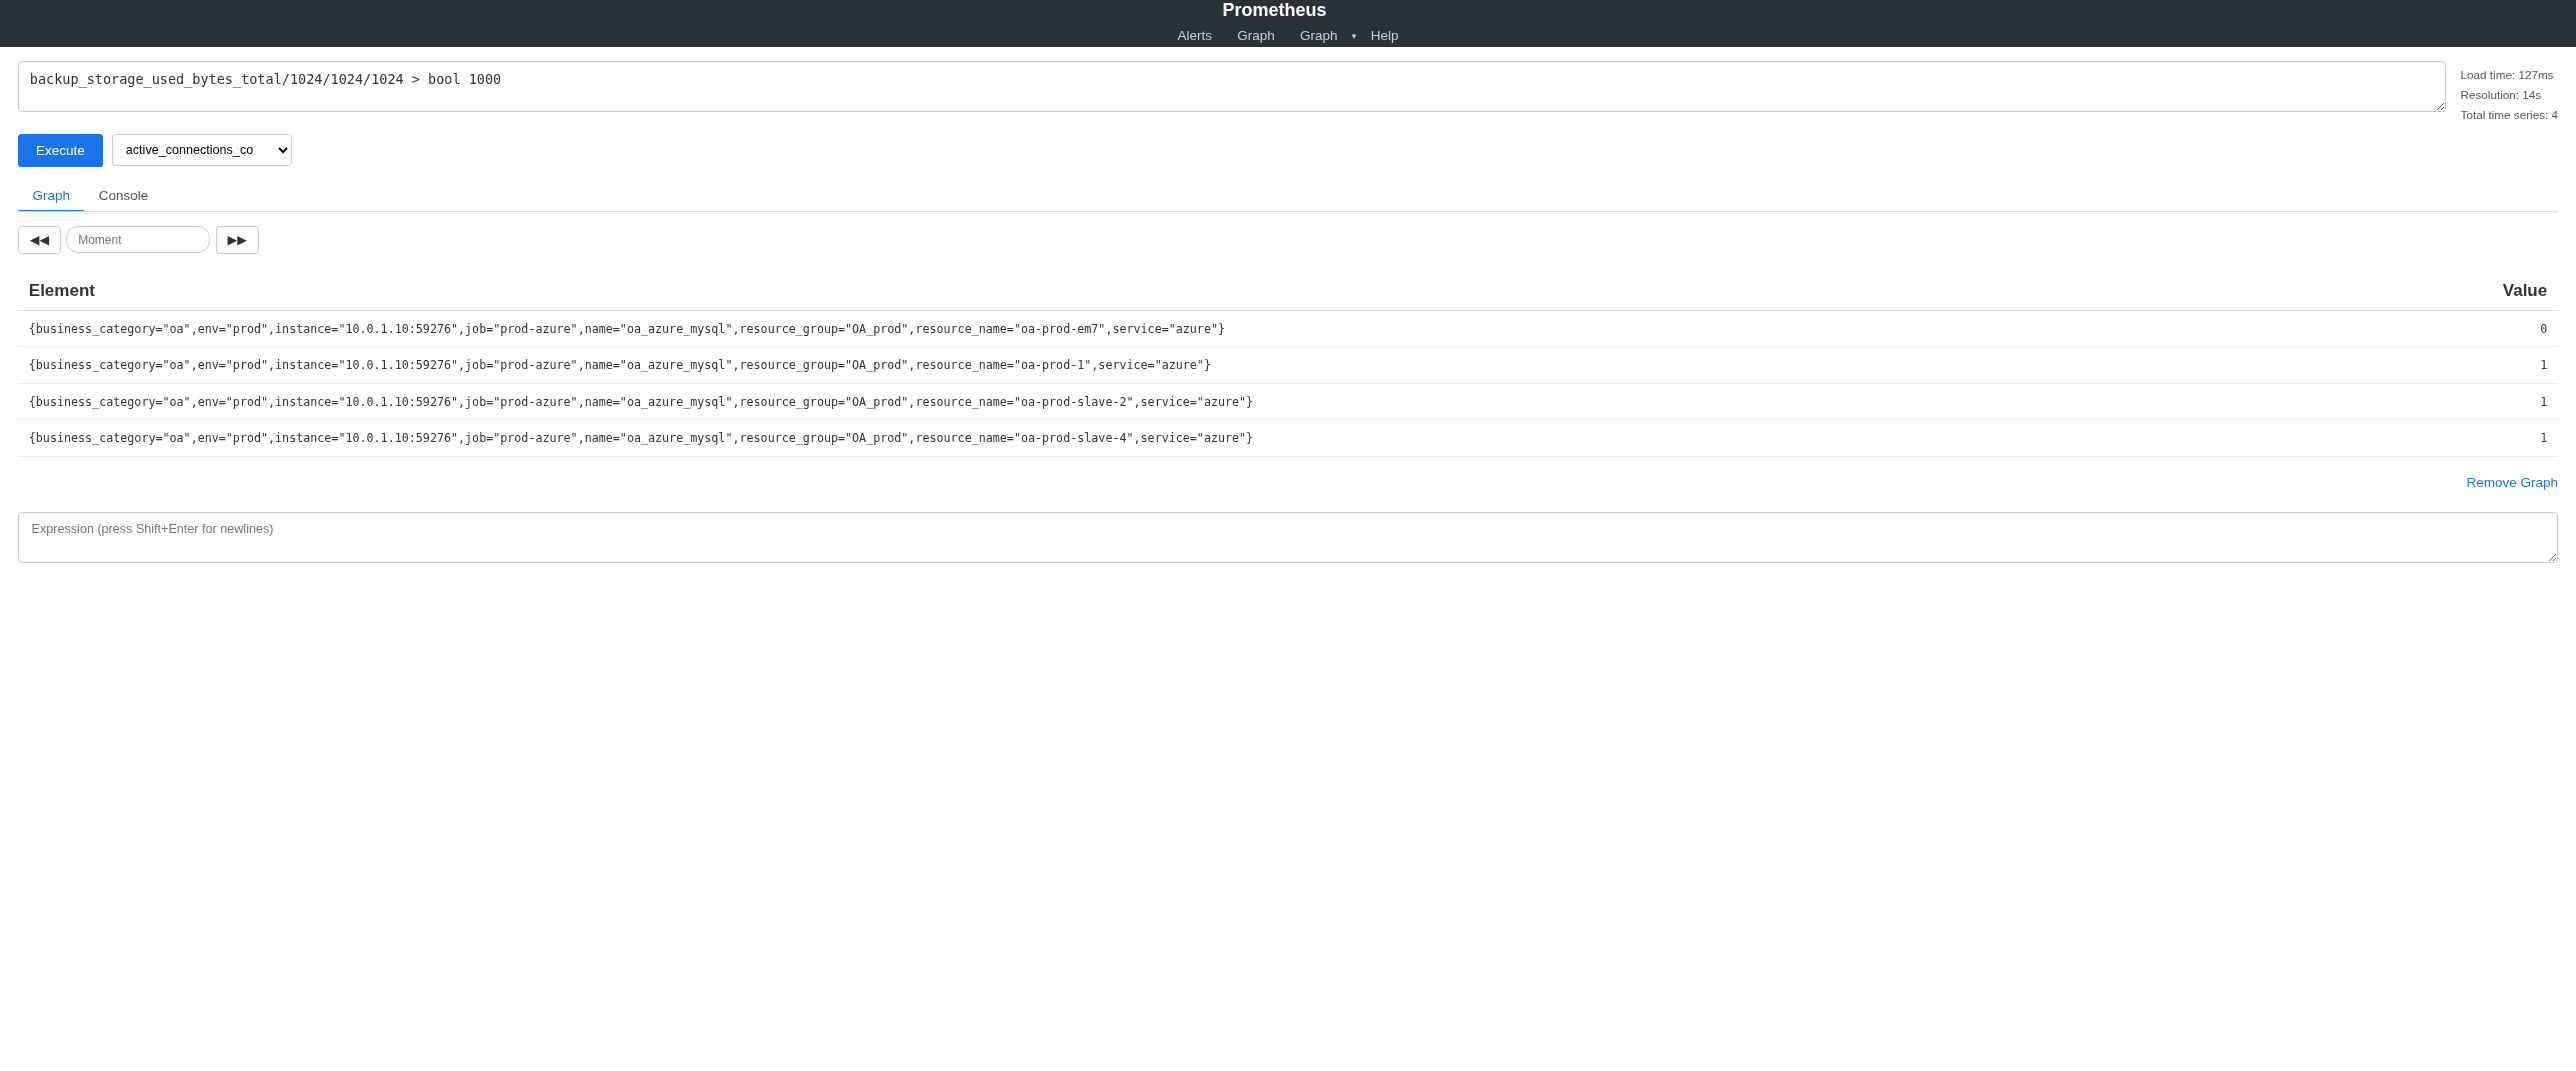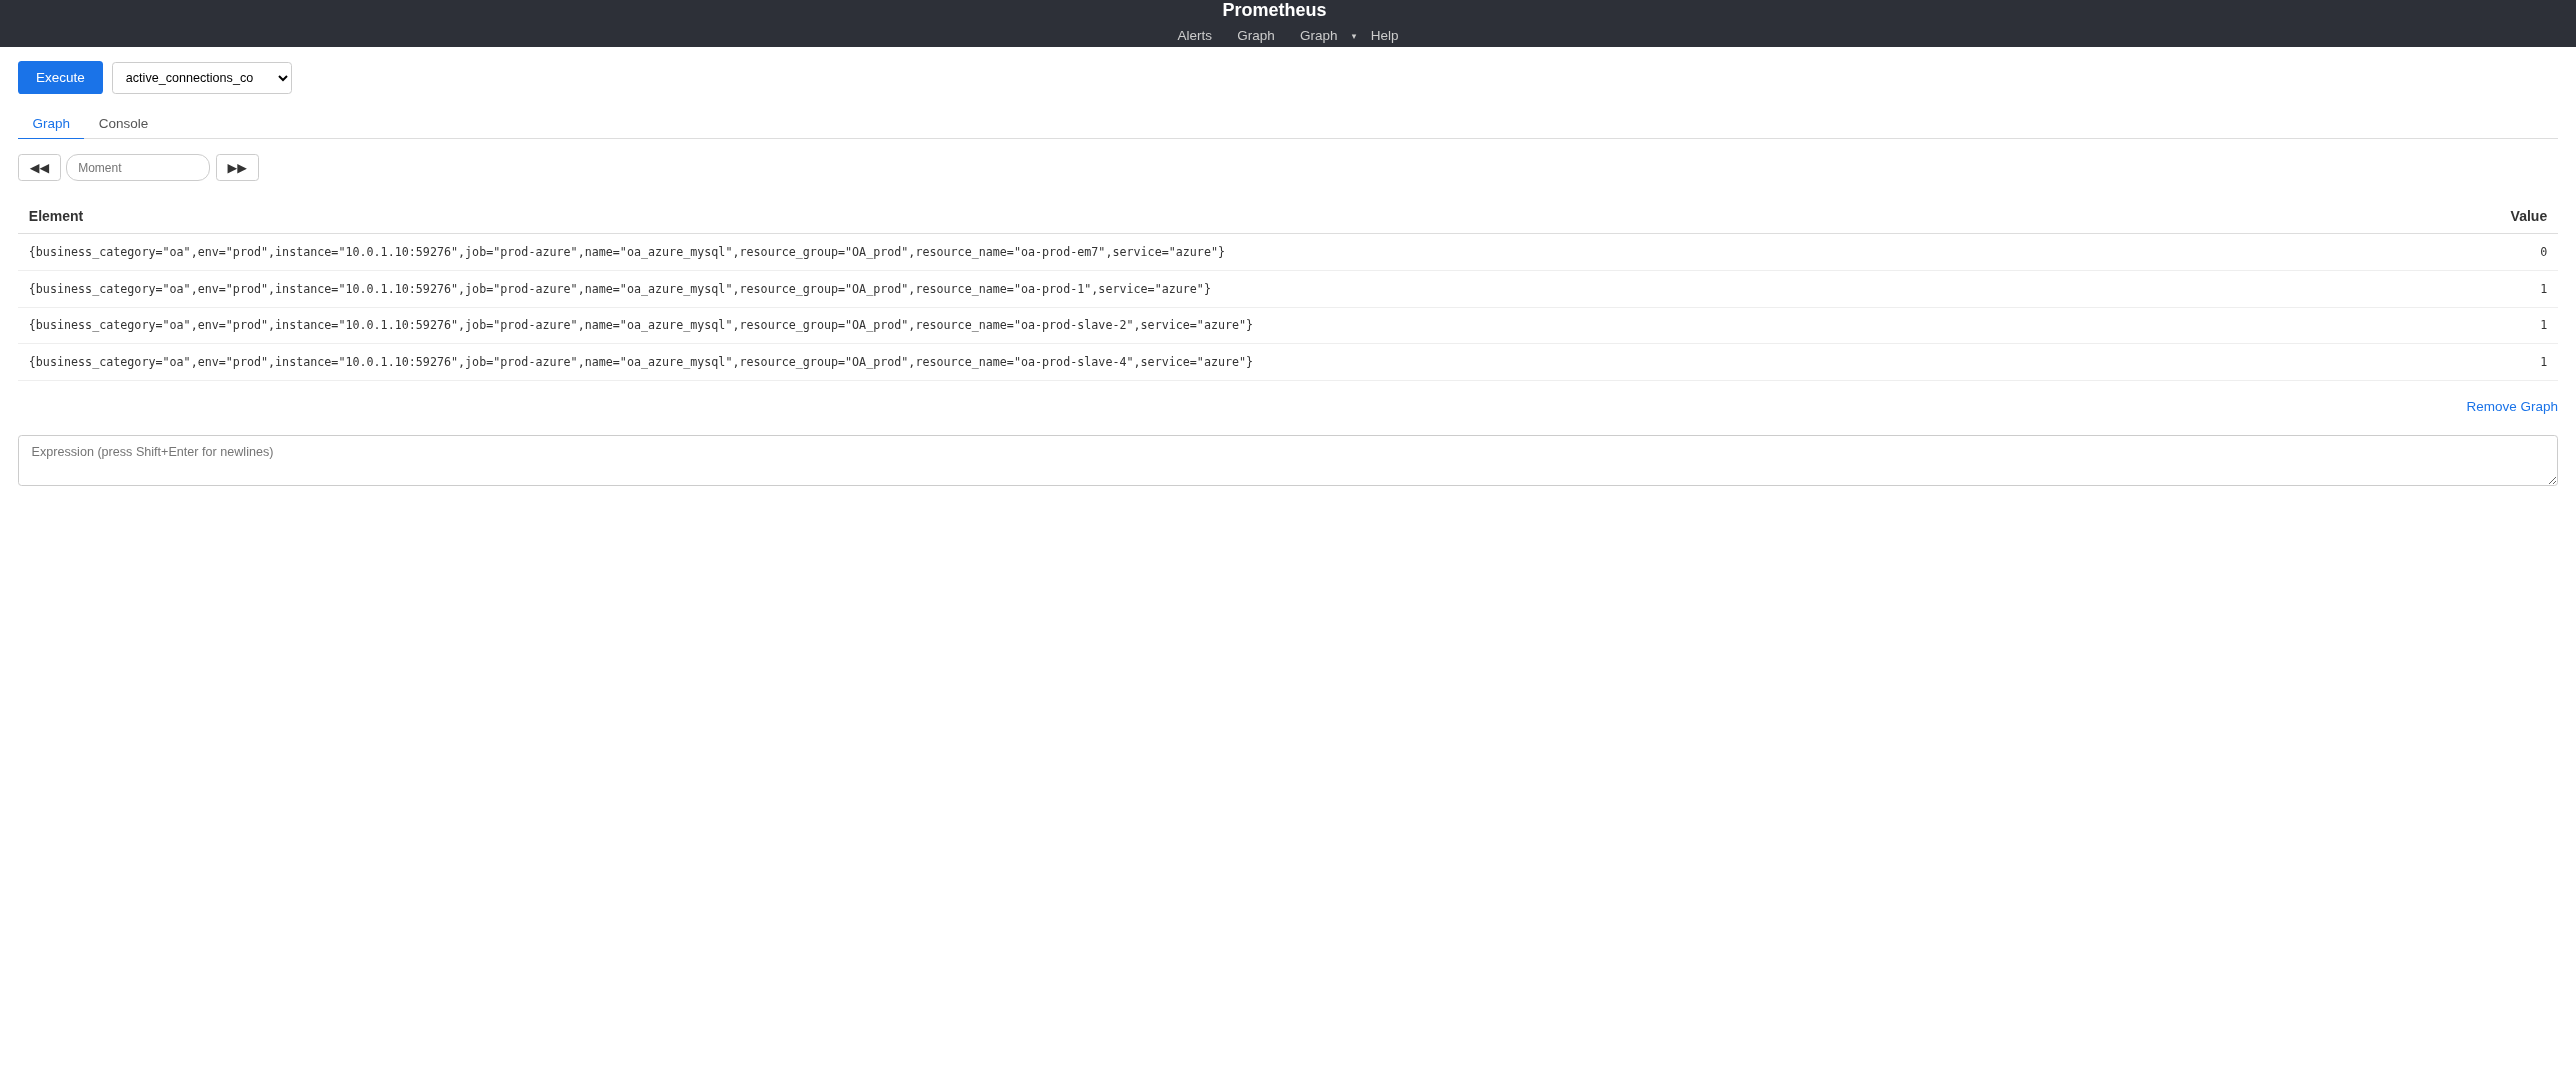--- a/index.html
+++ b/index.html
@@ -184,21 +184,21 @@
     
     .results-table {
       width: 100%;
       border-collapse: collapse;
       margin-bottom: 14.4px;
     }
     .results-table th {
       text-align: left;
       padding: 9px 10.8px;
       font-weight: bold;
-      font-size: 14px;
+      font-size: 17px;
       border-bottom: 1.8px solid #ddd;
     }
     .results-table th.value-col {
       text-align: right;
     }
     .results-table td {
       padding: 10.8px 10.8px;
       font-size: 11.7px;
       border-bottom: 0.9px solid #eee;
       font-family: monospace;
@@ -252,20 +252,30 @@
     </div>
     <a class="nav-link">Help</a>
   </div>
 </nav>
 
 <div class="main-content">
 
   
 
   
+  <div class="query-row">
+    <div class="query-textarea-wrapper">
+      <textarea class="query-textarea" style="">backup_storage_used_bytes_total/1024/1024/1024 &gt; bool 1000</textarea>
+    </div>
+    <div class="stats-panel">
+      <div>Load time: 127ms</div>
+      <div>Resolution: 14s</div>
+      <div>Total time series: 4</div>
+    </div>
+  </div>
 
   
   <div class="execute-row">
     <button class="execute-btn">Execute</button>
     <select class="metric-select"><option>active_connections_co</option></select>
   </div>
 
   
   <div class="tabs">
     <div class="tab active">

